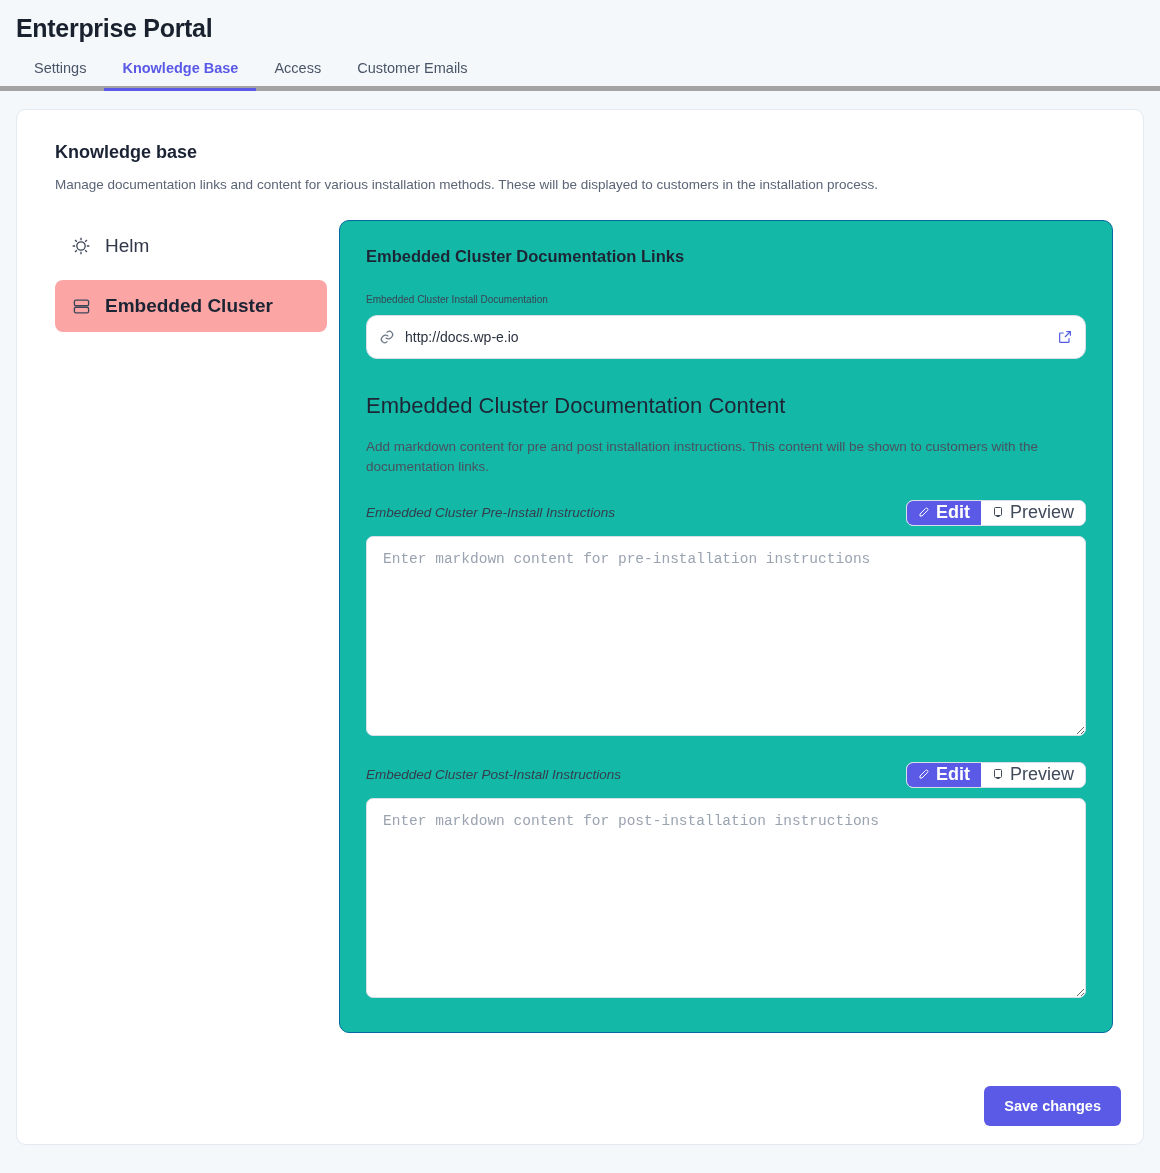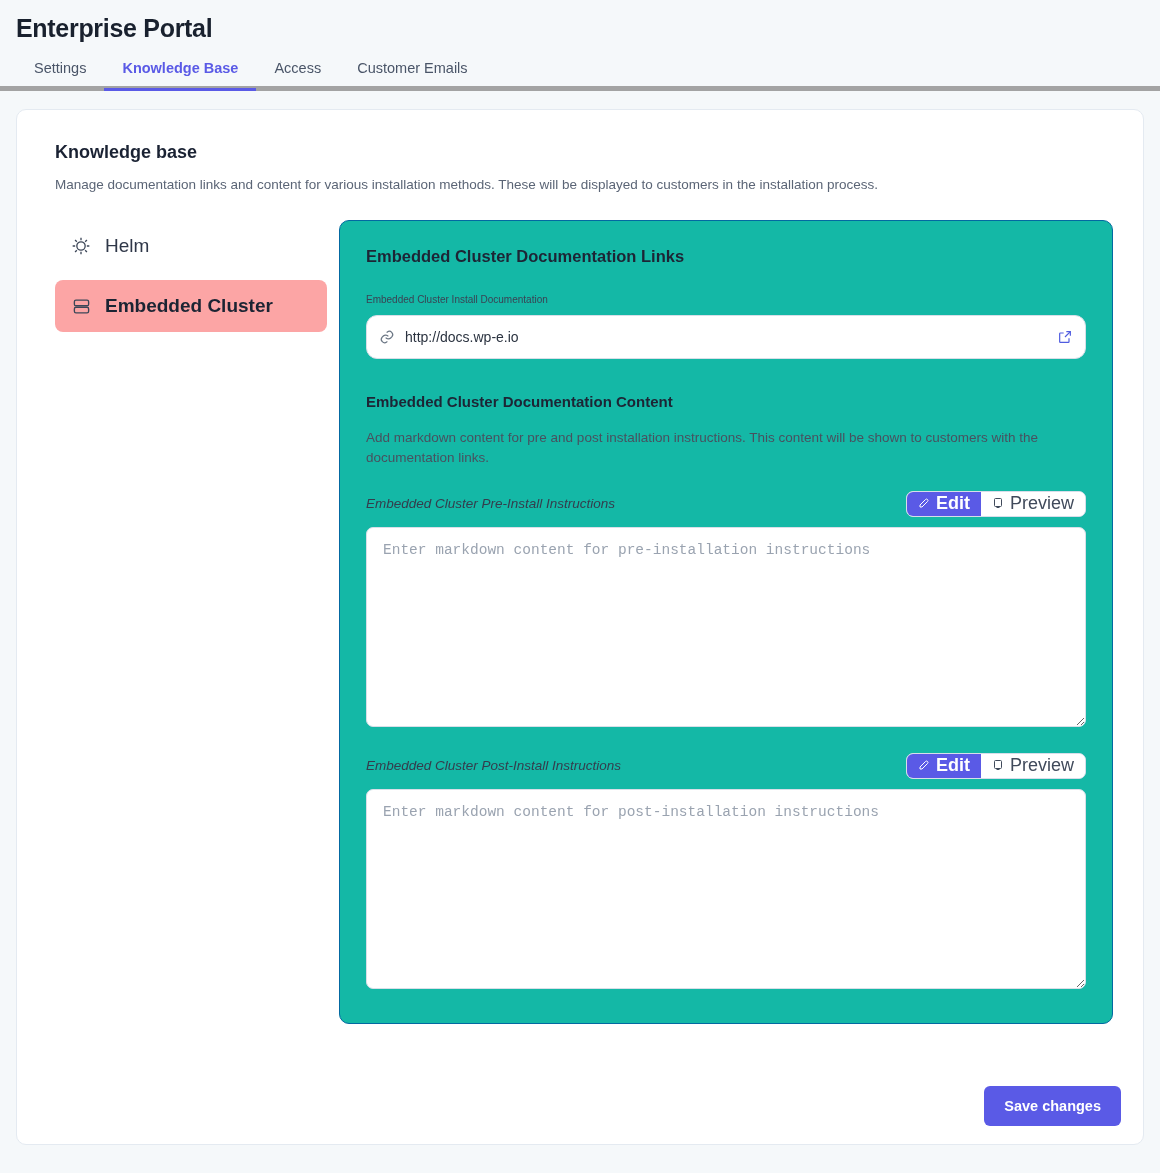--- a/index.html
+++ b/index.html
@@ -138,22 +138,22 @@
   }
   .url-input .link-icon { color: #6b7684; display: flex; }
   .url-value {
     flex: 1;
     font-size: 14px;
     color: #2b3340;
   }
   .ext-icon { color: #4f5ce0; display: flex; cursor: pointer; }
   .section-title-2 {
     margin: 34px 0 0 0;
-    font-size: 15px;
-    font-weight: bold;
+    font-size: 22px;
+    font-weight: normal;
     color: #1d2535;
   }
   .section-desc {
     margin: 18px 0 0 0;
     font-size: 13.5px;
     color: #48515f;
     line-height: 1.5;
     max-width: 760px;
   }
   .editor-block { margin-top: 22px; }

